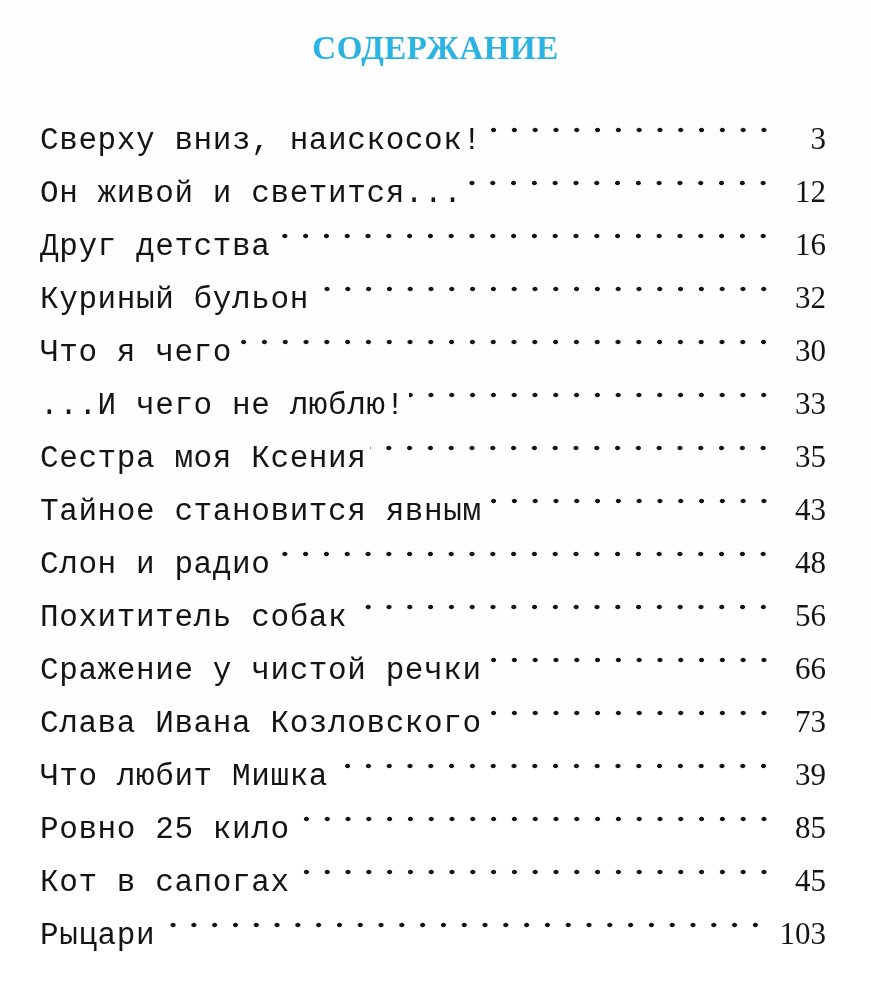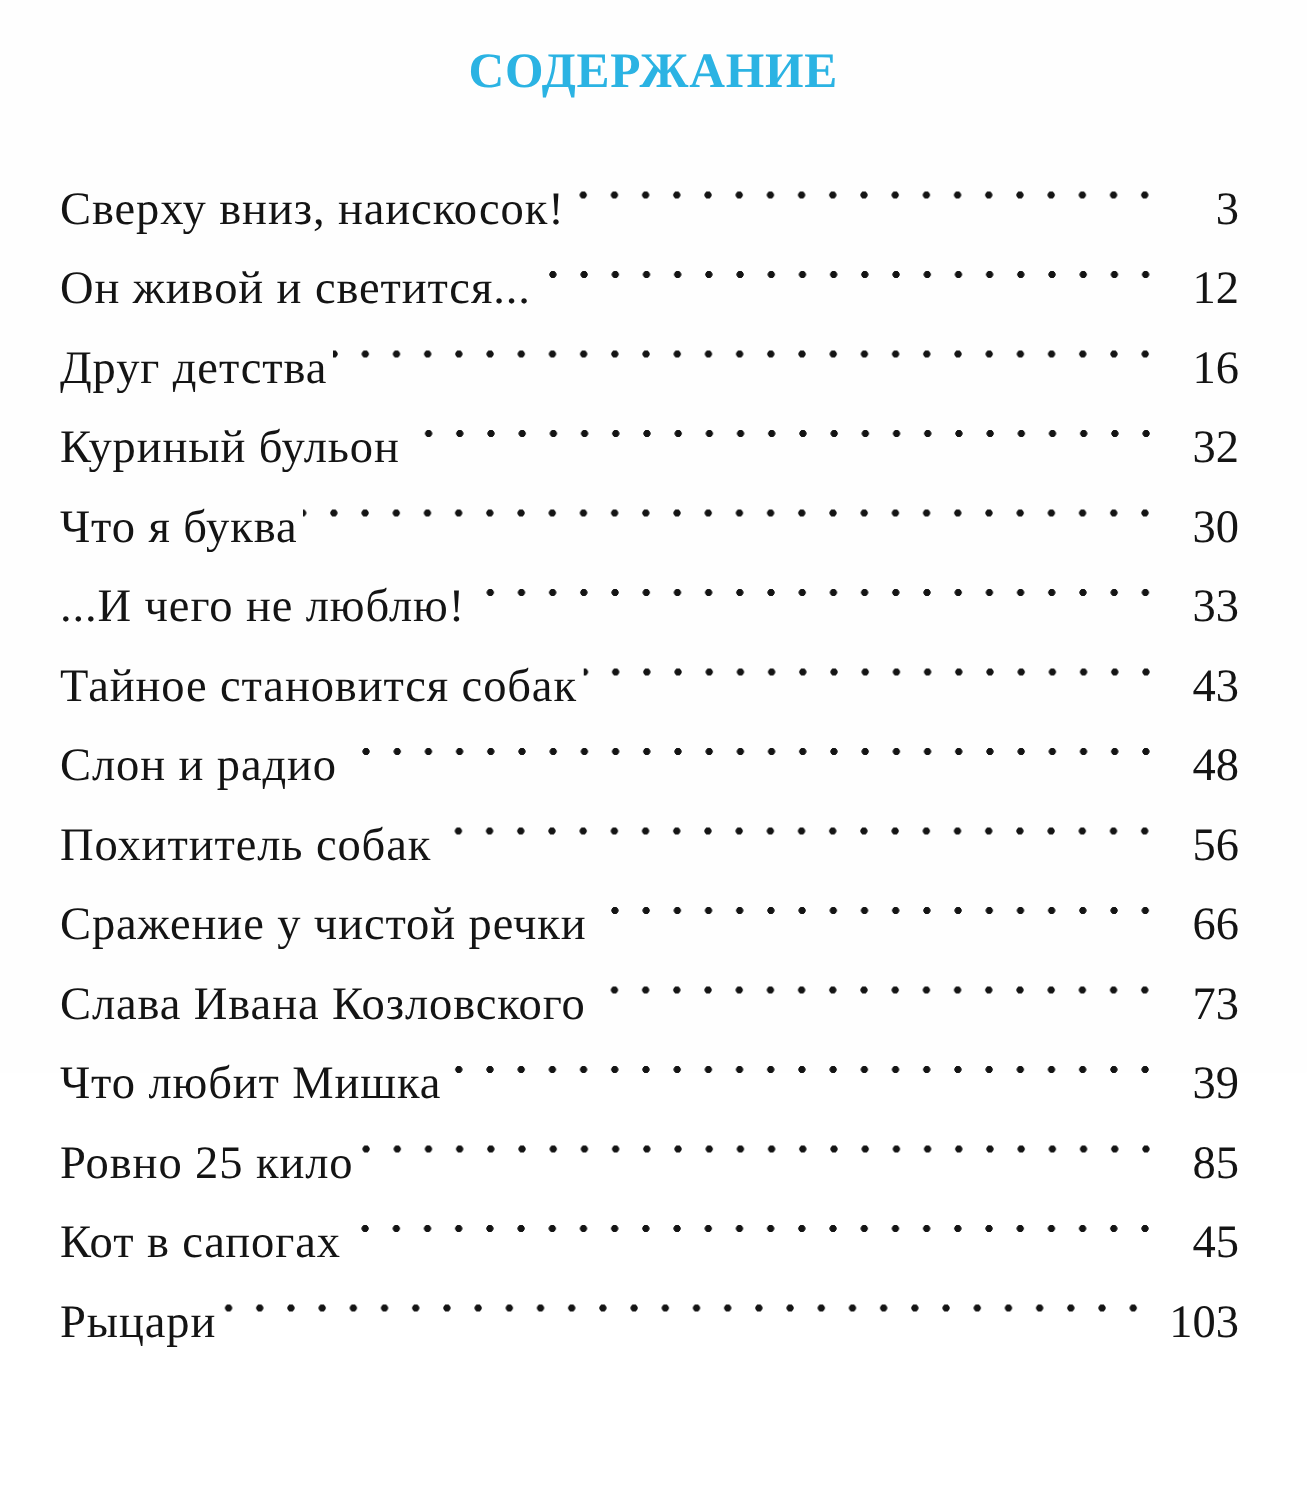--- a/index.html
+++ b/index.html
@@ -48,21 +48,21 @@
     .toc-entry {
       display: flex;
       align-items: baseline;
       height: 53px;
       font-size: 29px;
       line-height: 53px;
       white-space: nowrap;
     }
     .entry-title {
       flex: 0 0 auto;
-      font-family: Liberation Serif, serif;
+      font-family: Liberation Mono, monospace;
       font-size: 31px;
       letter-spacing: 0.6px;
     }
     .leader {
       flex: 1 1 auto;
       overflow: hidden;
       margin: 0 6px 0 4px;
       position: relative;
       height: 53px;
     }
@@ -108,31 +108,36 @@
       <span class="entry-title">Друг детства</span>
       <span class="leader"></span>
       <span class="entry-page">16</span>
     </li>
     <li class="toc-entry">
       <span class="entry-title">Куриный бульон</span>
       <span class="leader"></span>
       <span class="entry-page">32</span>
     </li>
     <li class="toc-entry">
-      <span class="entry-title">Что я буква</span>
+      <span class="entry-title">Что я чего</span>
       <span class="leader"></span>
       <span class="entry-page">30</span>
     </li>
     <li class="toc-entry">
       <span class="entry-title">...И чего не люблю!</span>
       <span class="leader"></span>
       <span class="entry-page">33</span>
     </li>
     <li class="toc-entry">
-      <span class="entry-title">Тайное становится собак</span>
+      <span class="entry-title">Сестра моя Ксения</span>
+      <span class="leader"></span>
+      <span class="entry-page">35</span>
+    </li>
+    <li class="toc-entry">
+      <span class="entry-title">Тайное становится явным</span>
       <span class="leader"></span>
       <span class="entry-page">43</span>
     </li>
     <li class="toc-entry">
       <span class="entry-title">Слон и радио</span>
       <span class="leader"></span>
       <span class="entry-page">48</span>
     </li>
     <li class="toc-entry">
       <span class="entry-title">Похититель собак</span>

